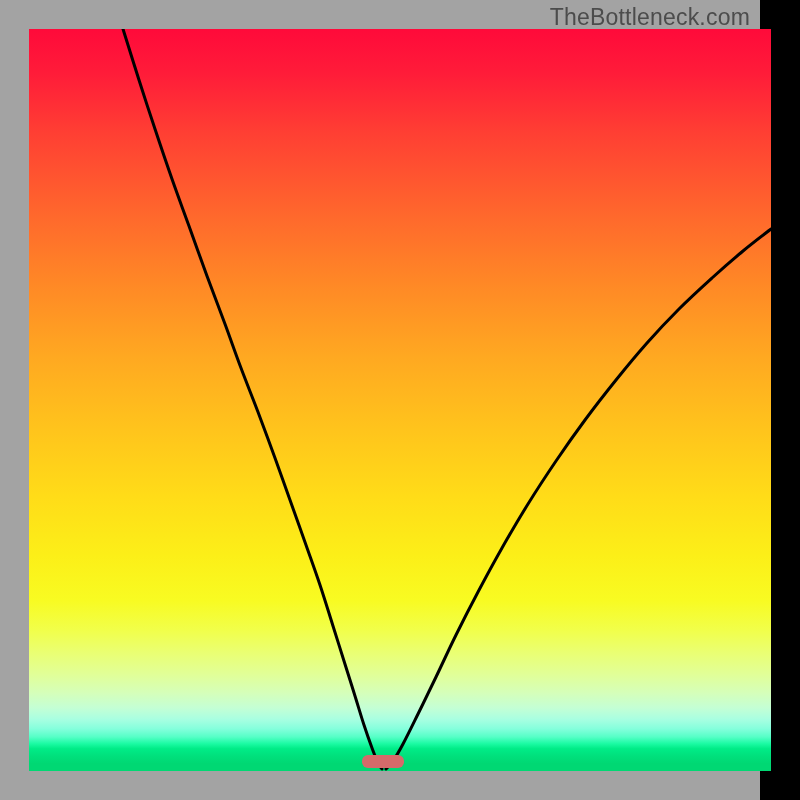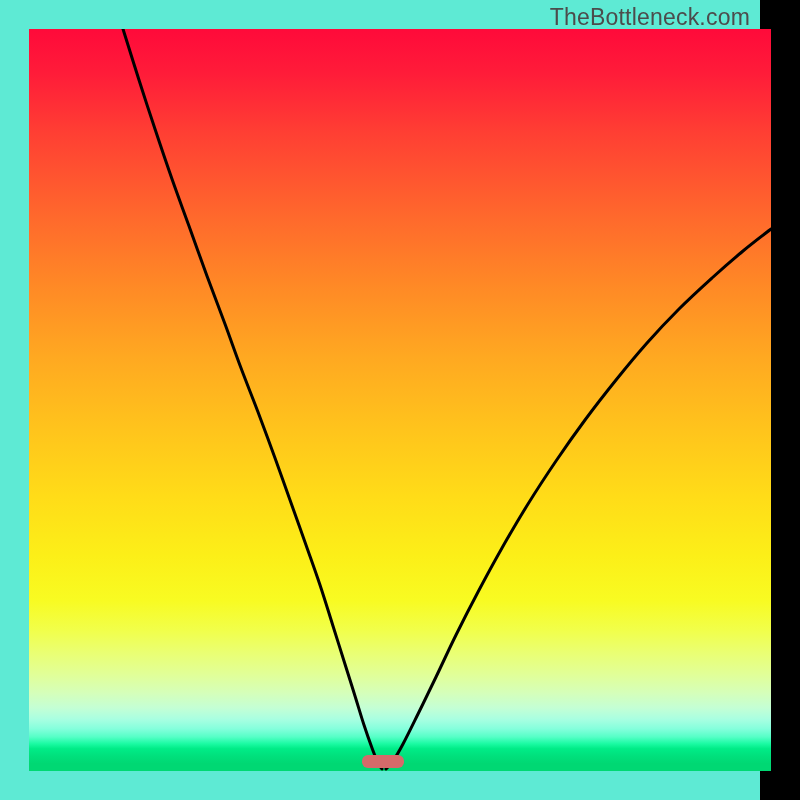--- a/index.html
+++ b/index.html
@@ -8,21 +8,21 @@
     width: 800px;
     height: 800px;
     overflow: hidden;
     background: #000;
     font-family: Arial, Helvetica, sans-serif;
   }
   .frame {
     position: absolute;
     left: 0; top: 0;
     width: 760px; height: 800px;
-    background: #5eead4;
+    background: #a3a3a3;
   }
   .plot {
     position: absolute;
     left: 29px;
     top: 29px;
     width: 742px;
     height: 742px;
     overflow: hidden;
   }
   .gradient {

